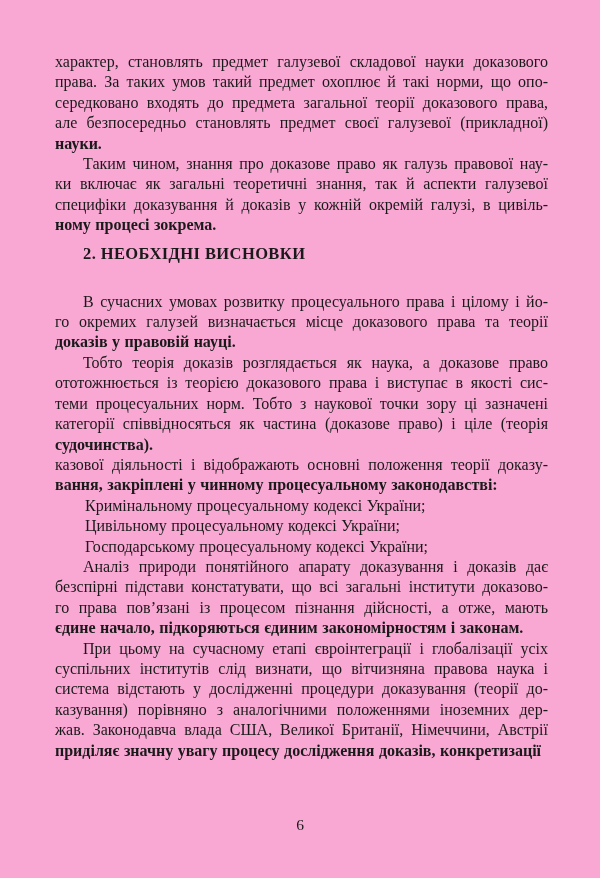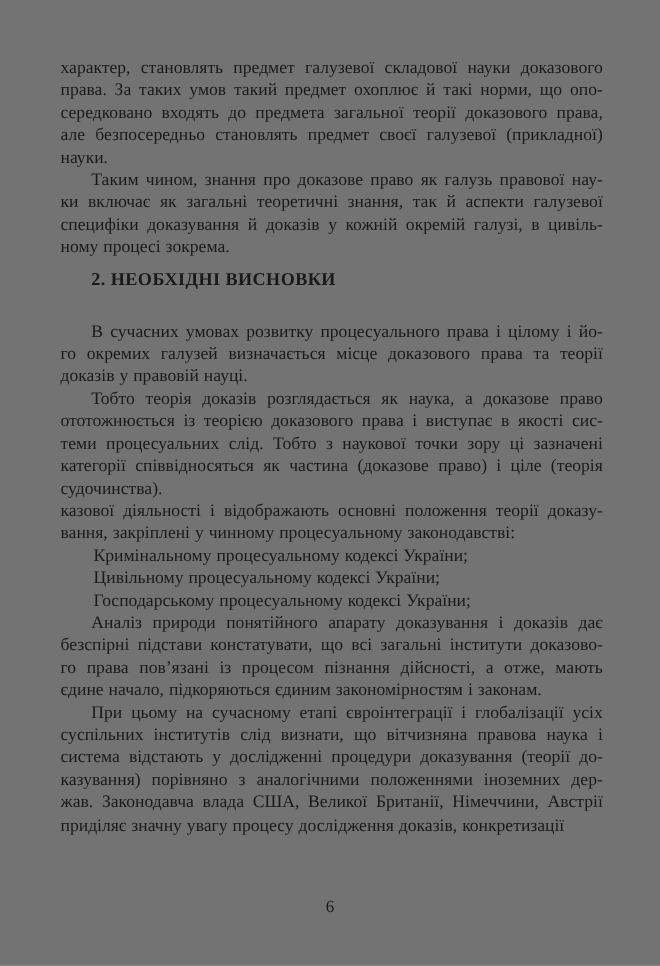--- a/index.html
+++ b/index.html
@@ -4,41 +4,42 @@
 <style>
   html, body { margin: 0; padding: 0; }
   body {
     font-family: "Liberation Serif", "DejaVu Serif", serif;
     background: #ffffff;
   }
   .page {
     position: relative;
     width: 600px;
     height: 878px;
-    background: #737373;
+    background: #f9a8d4;
     color: #1a1a1a;
     overflow: hidden;
   }
   .content {
     position: absolute;
     left: 55px;
     top: 52px;
     width: 493px;
   }
   .paragraph { margin: 0; }
   .line {
     font-size: 16px;
     line-height: 20.4px;
     text-align: justify;
     text-align-last: justify;
     word-spacing: 0.5px;
   }
   .line.last {
     text-align: left;
     text-align-last: left;
+    font-weight: bold;
   }
   .line.indent { text-indent: 28px; }
   .line.list-item {
     text-align: center;
     text-align-last: left;
     text-indent: 30px;
   }
   .heading {
     font-size: 16.5px;
     font-weight: bold;
@@ -78,21 +79,21 @@
       </div>
       <div class="heading">2. НЕОБХІДНІ ВИСНОВКИ</div>
       <div class="paragraph">
         <div class="line indent">В сучасних умовах розвитку процесуального права і цілому і йо-</div>
         <div class="line">го окремих галузей визначається місце доказового права та теорії</div>
         <div class="line last">доказів у правовій науці.</div>
       </div>
       <div class="paragraph">
         <div class="line indent">Тобто теорія доказів розглядається як наука, а доказове право</div>
         <div class="line">ототожнюється із теорією доказового права і виступає в якості сис-</div>
-        <div class="line">теми процесуальних слід. Тобто з наукової точки зору ці зазначені</div>
+        <div class="line">теми процесуальних норм. Тобто з наукової точки зору ці зазначені</div>
         <div class="line">категорії співвідносяться як частина (доказове право) і ціле (теорія</div>
         <div class="line last">судочинства).</div>
       </div>
       <div class="paragraph">
         <div class="line">казової діяльності і відображають основні положення теорії доказу-</div>
         <div class="line last">вання, закріплені у чинному процесуальному законодавстві:</div>
       </div>
       <div class="line list-item">Кримінальному процесуальному кодексі України;</div>
       <div class="line list-item">Цивільному процесуальному кодексі України;</div>
       <div class="line list-item">Господарському процесуальному кодексі України;</div>

